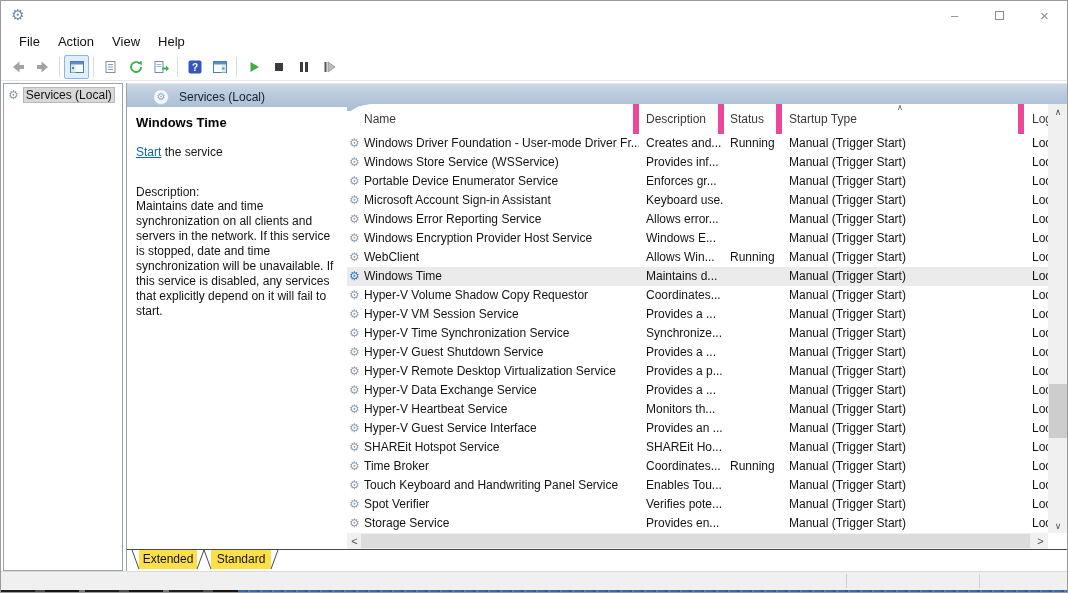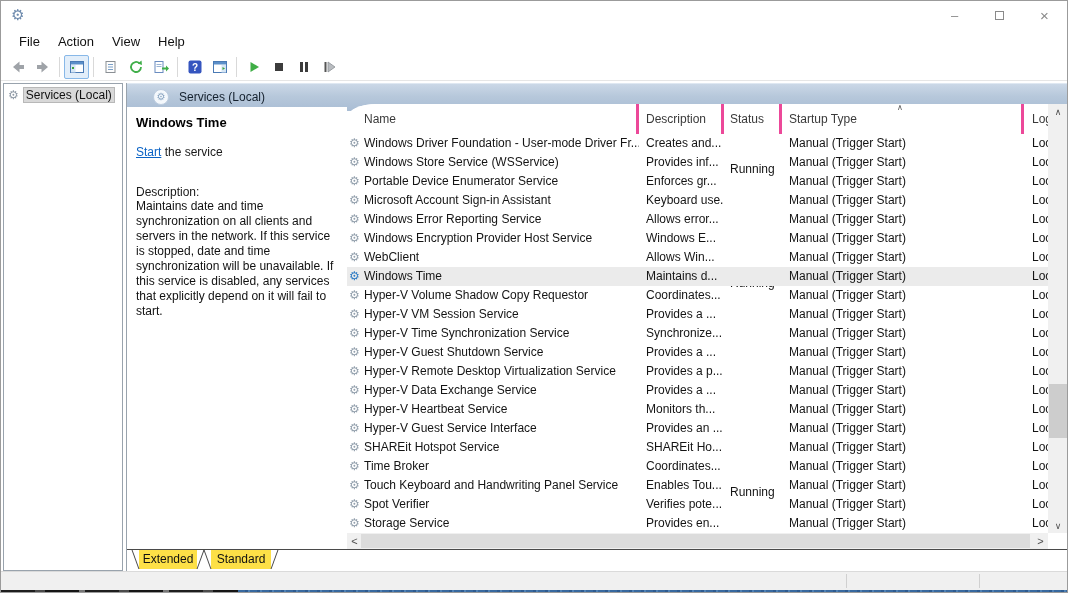--- a/index.html
+++ b/index.html
@@ -45,35 +45,35 @@
   .svc-title { font-size:13px; font-weight:bold; color:#000; }
   .svc-action { margin-top:15px; font-size:12px; }
   .svc-action a { color:#0b63c5; text-decoration:underline; }
   .svc-desc-label { margin-top:26px; font-size:12px; }
   .svc-desc { font-size:12px; line-height:15px; width:202px; color:#111; }
 
   .list-area { position:absolute; left:220px; top:21px; width:701px; height:445px; background:#fff;
       border-top-left-radius:30px 14px; overflow:hidden; }
   .colheader { position:absolute; left:0; top:0; width:701px; height:30px; background:#fff; }
   .hcell { position:absolute; top:0; height:30px; line-height:31px; font-size:12px; color:#3a3a3a;
-      border-right:3px solid #ec4899; overflow:hidden; white-space:nowrap; }
+      border-right:6px solid #ec4899; overflow:hidden; white-space:nowrap; }
   .hc-name   { left:0;    width:292px; padding-left:17px; }
   .hc-desc   { left:292px; width:85px; padding-left:7px; }
   .hc-stat   { left:377px; width:58px; padding-left:6px; }
   .hc-start  { left:435px; width:242px; padding-left:7px; }
   .hc-log    { left:677px; width:24px; padding-left:8px; border-right:none; }
   .sort-arrow { position:absolute; left:550px; top:0px; font-size:8px; color:#555; line-height:8px; }
 
   .rows { position:absolute; left:0; top:30px; width:701px; height:399px; }
   .srow { position:relative; width:701px; height:19px; }
   .srow.selected { background:#ebebeb; }
   .c { position:absolute; top:0; height:19px; line-height:19px; font-size:12px; white-space:nowrap; overflow:hidden; color:#141414; }
   .cname  { left:0; width:292px; padding-left:17px; }
   .cdesc  { left:292px; width:85px; padding-left:7px; }
-  .cstat  { left:377px; width:58px; padding-left:6px;margin-top:26px; }
+  .cstat  { left:377px; width:58px; padding-left:6px; }
   .cstart { left:435px; width:242px; padding-left:7px; }
   .clog   { left:677px; width:24px; padding-left:8px; }
   .gear { position:absolute; left:2px; top:0px; font-size:12px; color:#93a0ad; }
   .srow.selected .gear { color:#2f7cc4; }
 
   
   .vscroll { position:absolute; left:921px; top:21px; width:20px; height:429px; background:#f0f0f0; }
   .vs-up, .vs-down { position:absolute; left:0; width:20px; height:15px; display:flex; align-items:center; justify-content:center; font-size:9px; color:#505050; }
   .vs-up { top:0; } .vs-down { bottom:0; }
   .vs-thumb { position:absolute; left:1px; top:280px; width:18px; height:54px; background:#cdcdcd; }

